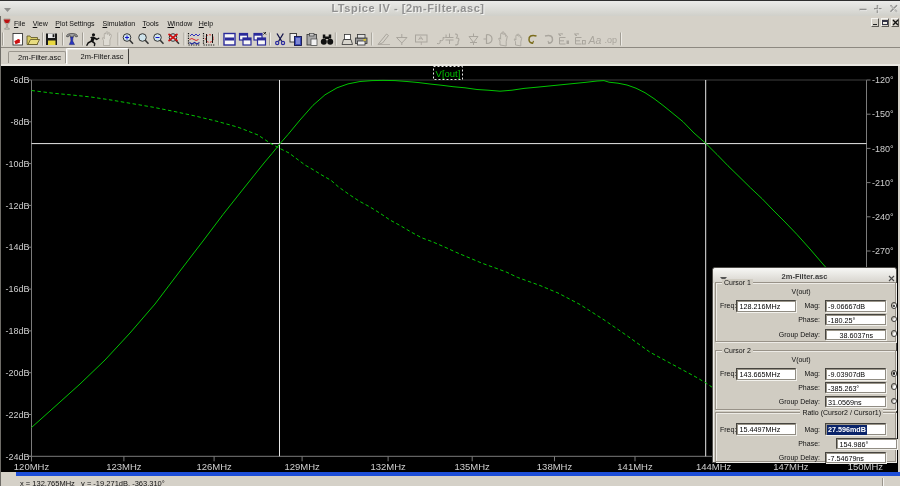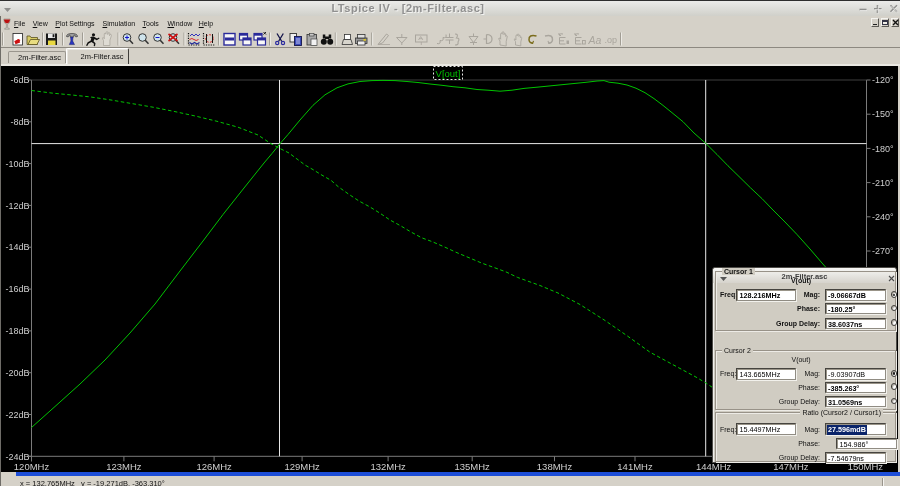--- a/index.html
+++ b/index.html
@@ -370,46 +370,46 @@
   <div class="abs" id="dlg">
       <div class="abs" id="dlgtitle">
         <span class="t">2m-Filter.asc</span>
       </div>
       <svg class="abs" style="left:6px;top:8px" width="9" height="6" viewBox="0 0 9 6">
         <path d="M1 1 L8 1 L4.5 5 Z" fill="#555"></path>
       </svg>
       <svg class="abs" style="left:174.5px;top:6.5px" width="7" height="7" viewBox="0 0 7 7">
         <path d="M1 1 L6 6 M6 1 L1 6" stroke="#4a4a4a" stroke-width="1.1"></path>
       </svg>
-      <div class="grp" style="top:3px;height:60px;font-weight:bold;">
+      <div class="grp" style="top:14px;height:60px;">
         <div class="grplabel">Cursor 1</div>
         <div class="abs" style="left:0;top:5px;width:120px;text-align:center;margin-left:25px;">V(out)</div>
         <div class="flbl" style="left:4px;top:19.0px;">Freq:</div>
         <div class="fld" style="left:20px;top:16.8px;width:60px;height:12px;">128.216MHz</div>
         <div class="flbl" style="left:0;top:19.0px;width:104px;text-align:right;">Mag:</div>
         <div class="fld" style="left:108.5px;top:16.8px;width:61px;height:12px;">-9.06667dB</div>
         <div class="flbl" style="left:0;top:33.2px;width:104px;text-align:right;">Phase:</div>
         <div class="fld" style="left:108.5px;top:31.200000000000003px;width:61px;height:11px;">-180.25°</div>
         <div class="flbl" style="left:0;top:47.5px;width:104px;text-align:right;">Group Delay:</div>
-        <div class="fld" style="left:108.5px;top:45.5px;width:61px;height:11px;">38.6037ns</div>
+        <div class="fld" style="left:108.5px;top:45.5px;width:61px;height:11px;text-align:center;">38.6037ns</div>
         <div class="radio sel" style="left:174.5px;top:19.3px;"></div>
         <div class="radio" style="left:174.5px;top:32.7px;"></div>
         <div class="radio" style="left:174.5px;top:47.0px;"></div>
       </div>
       <div class="grp" style="top:81.8px;height:60px;">
         <div class="grplabel">Cursor 2</div>
         <div class="abs" style="left:0;top:5px;width:120px;text-align:center;margin-left:25px;">V(out)</div>
         <div class="flbl" style="left:4px;top:19.0px;">Freq:</div>
         <div class="fld" style="left:20px;top:16.8px;width:60px;height:12px;">143.665MHz</div>
         <div class="flbl" style="left:0;top:19.0px;width:104px;text-align:right;">Mag:</div>
         <div class="fld" style="left:108.5px;top:16.8px;width:61px;height:12px;">-9.03907dB</div>
         <div class="flbl" style="left:0;top:33.2px;width:104px;text-align:right;">Phase:</div>
-        <div class="fld" style="left:108.5px;top:31.200000000000003px;width:61px;height:11px;font-weight:bold;">-385.263°</div>
+        <div class="fld" style="left:108.5px;top:31.200000000000003px;width:61px;height:11px;">-385.263°</div>
         <div class="flbl" style="left:0;top:47.5px;width:104px;text-align:right;">Group Delay:</div>
-        <div class="fld" style="left:108.5px;top:45.5px;width:61px;height:11px;font-weight:bold;">31.0569ns</div>
+        <div class="fld" style="left:108.5px;top:45.5px;width:61px;height:11px;">31.0569ns</div>
         <div class="radio sel" style="left:174.5px;top:19.3px;"></div>
         <div class="radio" style="left:174.5px;top:32.7px;"></div>
         <div class="radio" style="left:174.5px;top:47.0px;"></div>
       </div>
       <div class="grp" style="top:144.4px;height:49.5px;">
         <div class="grplabel" style="left:auto;right:12px;">Ratio (Cursor2 / Cursor1)</div>
         <div class="flbl" style="left:4px;top:12.5px;">Freq:</div>
         <div class="fld" style="left:20px;top:9.8px;width:60px;height:11.5px;">15.4497MHz</div>
         <div class="flbl" style="left:0;top:12.5px;width:104px;text-align:right;">Mag:</div>
         <div class="fld" style="left:108.5px;top:9.8px;width:61px;height:11.5px;"><span style="background:#0a246a;color:#fff;display:inline-block;padding:0 1px 1px 0;margin-left:-1px;padding-left:1px;font-weight:bold;">27.596mdB</span></div>

